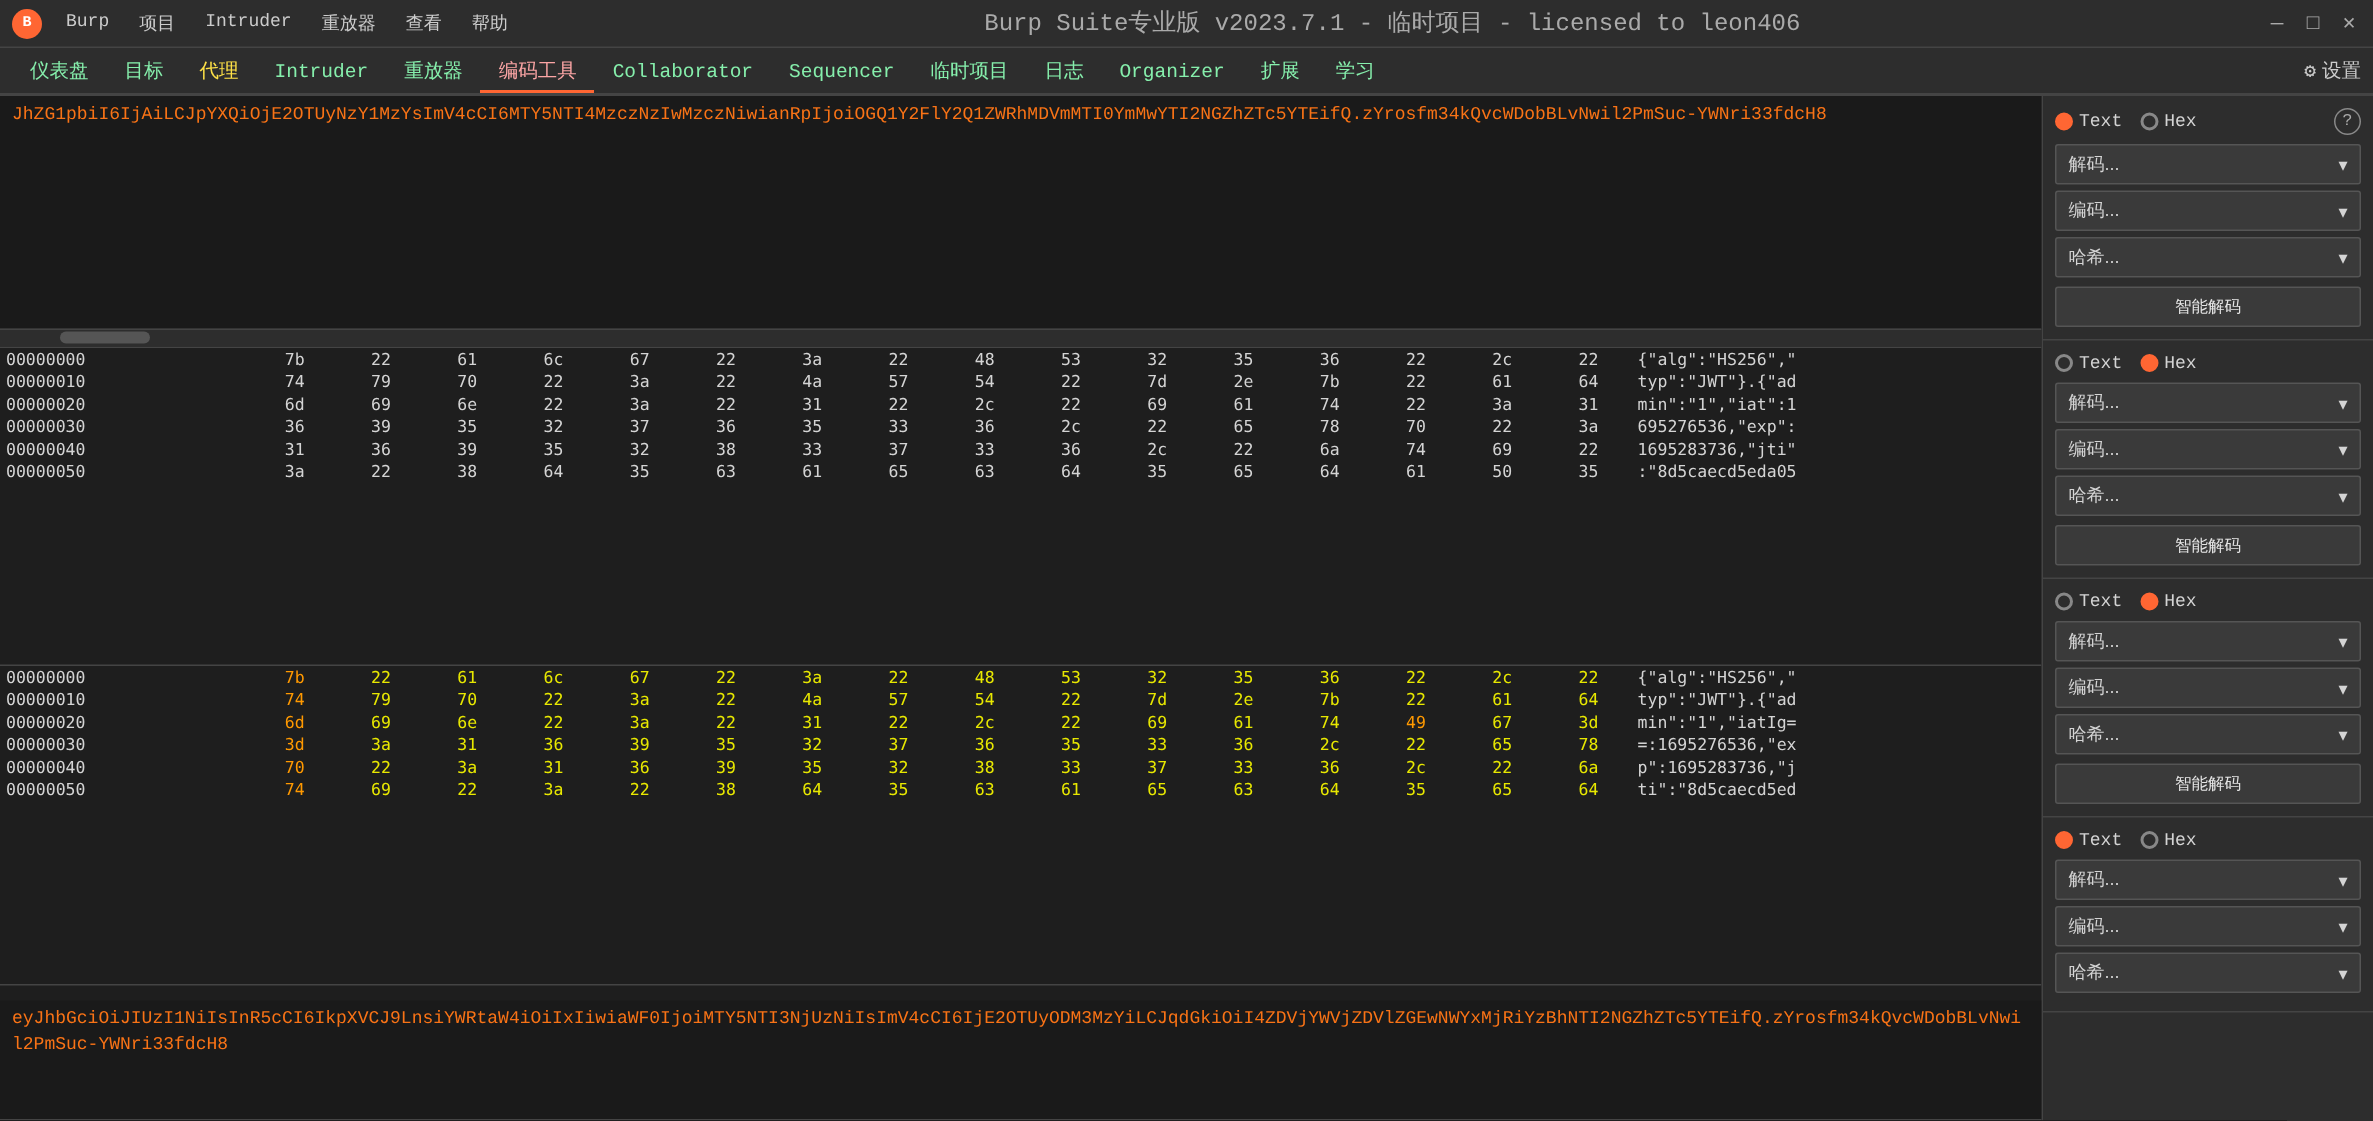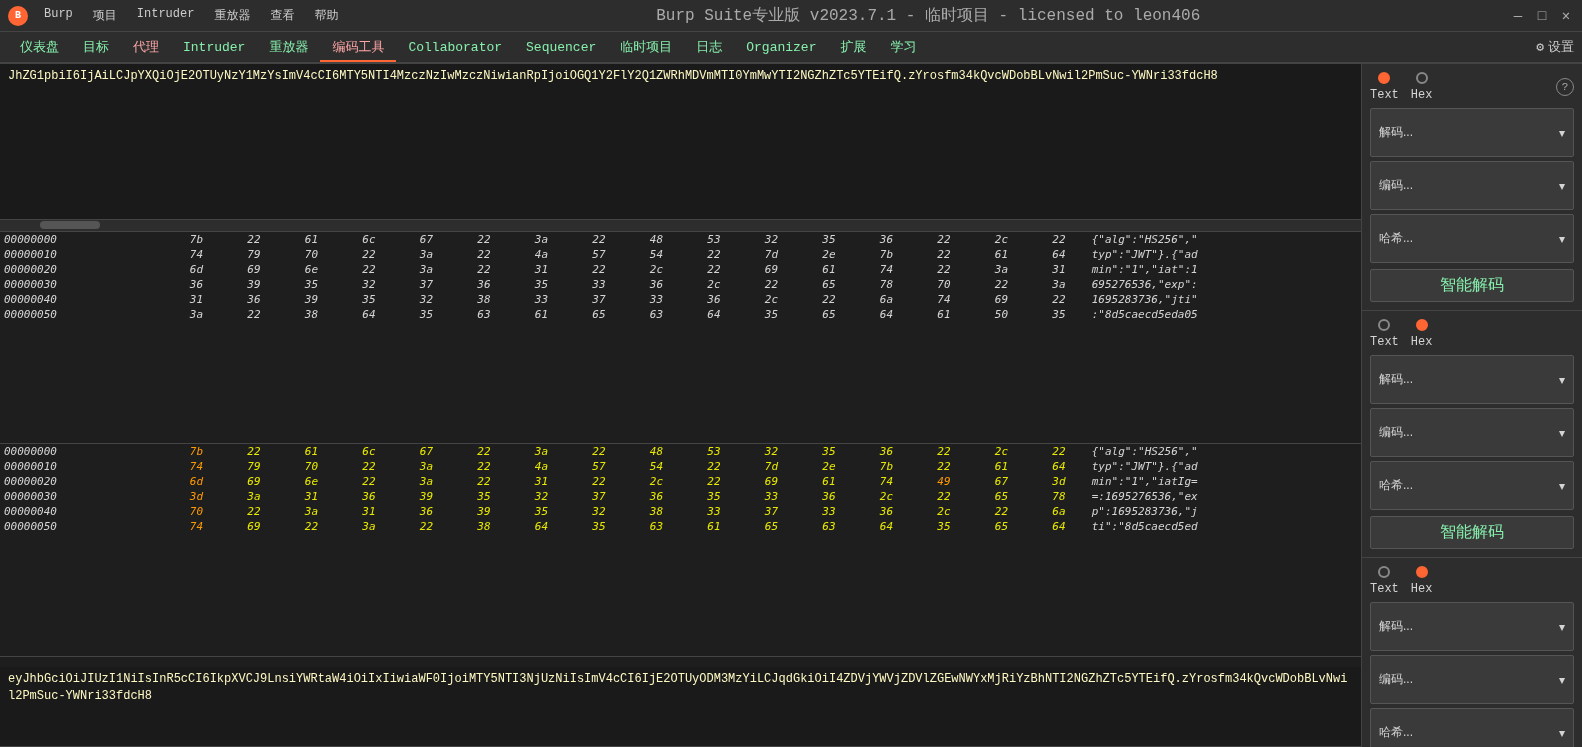--- a/index.html
+++ b/index.html
@@ -90,31 +90,31 @@
       border-right: 1px solid #444;
     }
 
     
     .section {
       border-bottom: 1px solid #444;
       display: flex;
       flex-direction: column;
     }
     .section.top-section { height: 175px; }
-    .section.mid-section { height: 222px; font-style: italic; }
+    .section.mid-section { height: 222px; }
     .section.bottom-section { flex: 1; min-height: 80px; margin-top: 10px; }
     .text-area-yellow {
       background: #1a1a1a;
       padding: 4px 8px;
       overflow: auto;
       font-size: 12px;
       line-height: 1.4;
       flex: 1;
     }
-    .yellow-text { color: #fef9c3; word-break: break-all; }
+    .yellow-text { color: #f97316; word-break: break-all; }
 
     .scrollbar-area {
       height: 12px;
       background: #2d2d2d;
       border-top: 1px solid #444;
       display: flex; align-items: center;
     }
     .scrollbar-thumb {
       height: 8px;
       width: 60px;
@@ -159,21 +159,20 @@
       gap: 12px;
       margin-bottom: 6px;
     }
     .radio-label {
       display: flex;
       align-items: center;
       gap: 4px;
       cursor: pointer;
       font-size: 12px;
       color: #d4d4d4;
-      flex-direction: column;
     }
     .radio-input {
       appearance: none;
       width: 12px; height: 12px;
       border: 2px solid #888;
       border-radius: 50%;
       cursor: pointer;
       position: relative;
     }
     .radio-input:checked {
@@ -188,40 +187,40 @@
       display: flex; align-items: center; justify-content: center;
       cursor: pointer;
       color: #aaa;
       font-size: 11px;
     }
     .dropdown-btn {
       width: 100%;
       background: #3a3a3a;
       border: 1px solid #555;
       color: #d4d4d4;
-      padding: 15px 8px;
+      padding: 4px 8px;
       text-align: left;
       cursor: pointer;
       border-radius: 2px;
       display: flex;
       justify-content: space-between;
       align-items: center;
       margin-bottom: 4px;
       font-size: 12px;
     }
     .smart-decode-btn {
       width: 100%;
       background: #3a3a3a;
       border: 1px solid #555;
-      color: #86efac;
+      color: #e5e5e5;
       padding: 5px 8px;
       text-align: center;
       cursor: pointer;
       border-radius: 2px;
-      font-size: 16px;
+      font-size: 11px;
       margin-top: 2px;
     }
 
     .hex-table-container {
       overflow: auto;
       flex: 1;
     }
   </style>
 </head>
 <body>
@@ -240,21 +239,21 @@
   <div class="titlebar-controls">
     <span class="titlebar-btn">—</span>
     <span class="titlebar-btn">□</span>
     <span class="titlebar-btn">✕</span>
   </div>
 </div>
 
 <div class="navbar">
   <span class="nav-item">仪表盘</span>
   <span class="nav-item">目标</span>
-  <span class="nav-item" style="color:#fca5a5;">代理</span>
+  <span class="nav-item" style="color:#fde047;">代理</span>
   <span class="nav-item">Intruder</span>
   <span class="nav-item">重放器</span>
   <span class="nav-item active">编码工具</span>
   <span class="nav-item">Collaborator</span>
   <span class="nav-item">Sequencer</span>
   <span class="nav-item">临时项目</span>
   <span class="nav-item">日志</span>
   <span class="nav-item">Organizer</span>
   <span class="nav-item">扩展</span>
   <span class="nav-item">学习</span>

